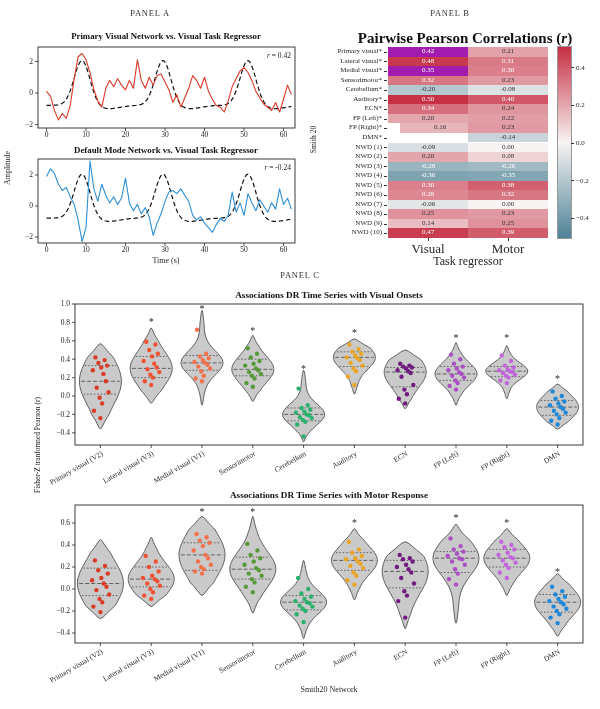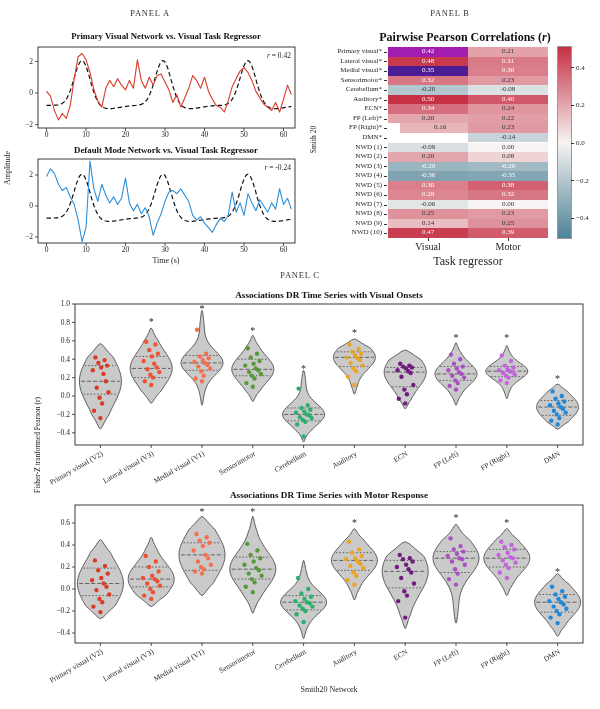--- a/index.html
+++ b/index.html
@@ -2,22 +2,22 @@
 <html><head>
 <meta charset="utf-8">
 <style>
   html,body{margin:0;padding:0;background:#fff;}
   #fig{position:relative;width:600px;height:709px;background:#ffffff;overflow:hidden;
        font-family:"Liberation Serif","DejaVu Serif",serif;color:#262626;}
   .panel-label{position:absolute;font-size:8.5px;letter-spacing:0.8px;color:#333;text-align:center;}
   svg{position:absolute;left:0;overflow:visible;}
   #panel-b{position:absolute;left:300px;top:10px;width:300px;height:260px;}
   .pb-title{position:absolute;left:40px;top:20px;width:250px;text-align:center;
-            font-weight:bold;font-size:12px;color:#111;}
-  .pb-col{position:absolute;top:231px;width:80px;text-align:center;font-size:10px;}
+            font-weight:bold;font-size:15px;color:#111;}
+  .pb-col{position:absolute;top:231px;width:80px;text-align:center;font-size:13px;}
   .pb-xlabel{position:absolute;left:68px;top:244px;width:200px;text-align:center;font-size:12px;}
   .pb-ylabel{position:absolute;left:-32px;top:125px;width:90px;text-align:center;font-size:7.5px;
              transform:rotate(-90deg);}
   .hm-label{position:absolute;width:82px;text-align:right;font-size:7px;line-height:9.55px;
             white-space:nowrap;}
   .hm-cell{position:absolute;width:80px;text-align:center;font-size:7px;line-height:9.8px;}
   .hm-tick{position:absolute;background:#333;}
   .cb-tick-label{position:absolute;left:276px;font-size:7px;line-height:8px;}
 </style>
 </head>
@@ -93,21 +93,21 @@
         <div class="hm-label" style="left: 0px; top: 37px; height: 9.55px; position: absolute;">Primary visual*</div>
         <div class="hm-tick" style="left: 84px; top: 41.775px; width: 2.5px; height: 1px;"></div>
         <div class="hm-cell" style="left: 88px; top: 37px; height: 14px; background: #a21caf; color: rgb(255, 255, 255); position: absolute;">0.42</div>
         <div class="hm-cell" style="left: 168px; top: 37px; height: 9.55px; background: rgb(227, 162, 170); color: rgb(51, 51, 51); position: absolute;">0.21</div>
         <div class="hm-label" style="left: 0px; top: 46.55px; height: 9.55px; position: absolute;">Lateral visual*</div>
         <div class="hm-tick" style="left: 84px; top: 51.325px; width: 2.5px; height: 1px;"></div>
         <div class="hm-cell" style="left: 88px; top: 46.55px; height: 9.55px; background: rgb(201, 57, 77); color: rgb(255, 255, 255); position: absolute;">0.48</div>
         <div class="hm-cell" style="left: 168px; top: 46.55px; height: 9.55px; background: rgb(217, 123, 135); color: rgb(255, 255, 255); position: absolute;">0.31</div>
         <div class="hm-label" style="left: 0px; top: 56.1px; height: 9.55px; position: absolute;">Medial visual*</div>
         <div class="hm-tick" style="left: 84px; top: 60.875px; width: 2.5px; height: 1px;"></div>
-        <div class="hm-cell" style="left: 88px; top: 56.1px; height: 9.55px; background: #4c1d95; color: rgb(255, 255, 255); position: absolute;">0.35</div>
+        <div class="hm-cell" style="left: 88px; top: 56.1px; height: 9.55px; background: #a21caf; color: rgb(255, 255, 255); position: absolute;">0.35</div>
         <div class="hm-cell" style="left: 168px; top: 56.1px; height: 9.55px; background: rgb(218, 127, 139); color: rgb(255, 255, 255); position: absolute;">0.30</div>
         <div class="hm-label" style="left: 0px; top: 65.65px; height: 9.55px; position: absolute;">Sensorimotor*</div>
         <div class="hm-tick" style="left: 84px; top: 70.425px; width: 2.5px; height: 1px;"></div>
         <div class="hm-cell" style="left: 88px; top: 65.65px; height: 9.55px; background: rgb(216, 119, 132); color: rgb(255, 255, 255); position: absolute;">0.32</div>
         <div class="hm-cell" style="left: 168px; top: 65.65px; height: 9.55px; background: rgb(225, 154, 163); color: rgb(51, 51, 51); position: absolute;">0.23</div>
         <div class="hm-label" style="left: 0px; top: 75.2px; height: 9.55px; position: absolute;">Cerebellum*</div>
         <div class="hm-tick" style="left: 84px; top: 79.975px; width: 2.5px; height: 1px;"></div>
         <div class="hm-cell" style="left: 88px; top: 75.2px; height: 14px; background: rgb(180, 199, 206); color: rgb(51, 51, 51); position: absolute;">-0.20</div>
         <div class="hm-cell" style="left: 168px; top: 75.2px; height: 9.55px; background: rgb(220, 225, 228); color: rgb(51, 51, 51); position: absolute;">-0.08</div>
         <div class="hm-label" style="left: 0px; top: 84.75px; height: 9.55px; position: absolute;">Auditory*</div>

